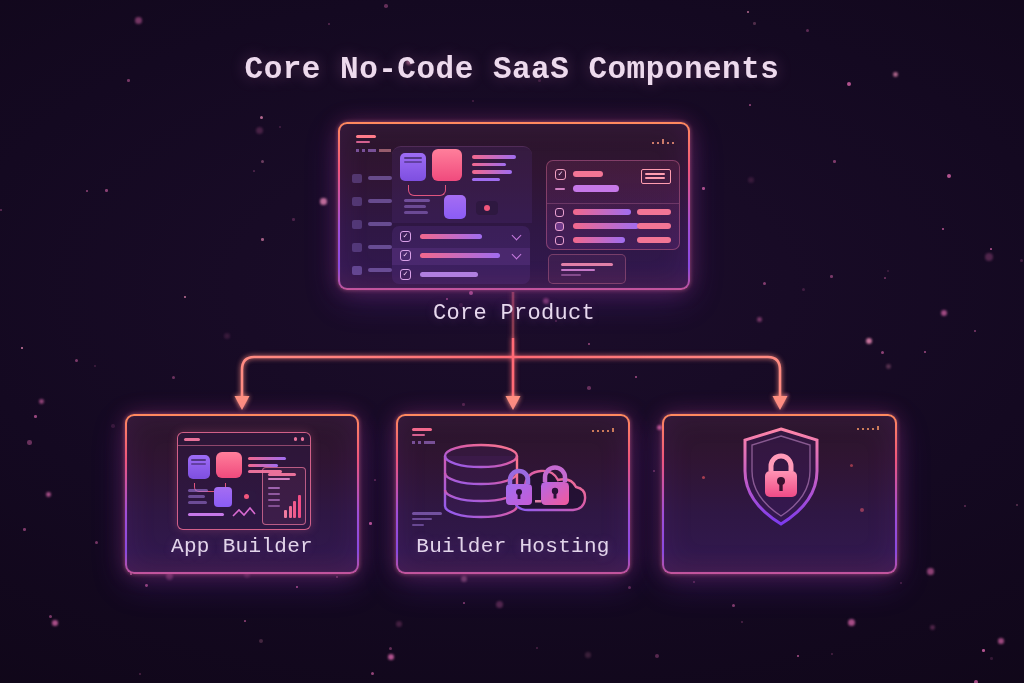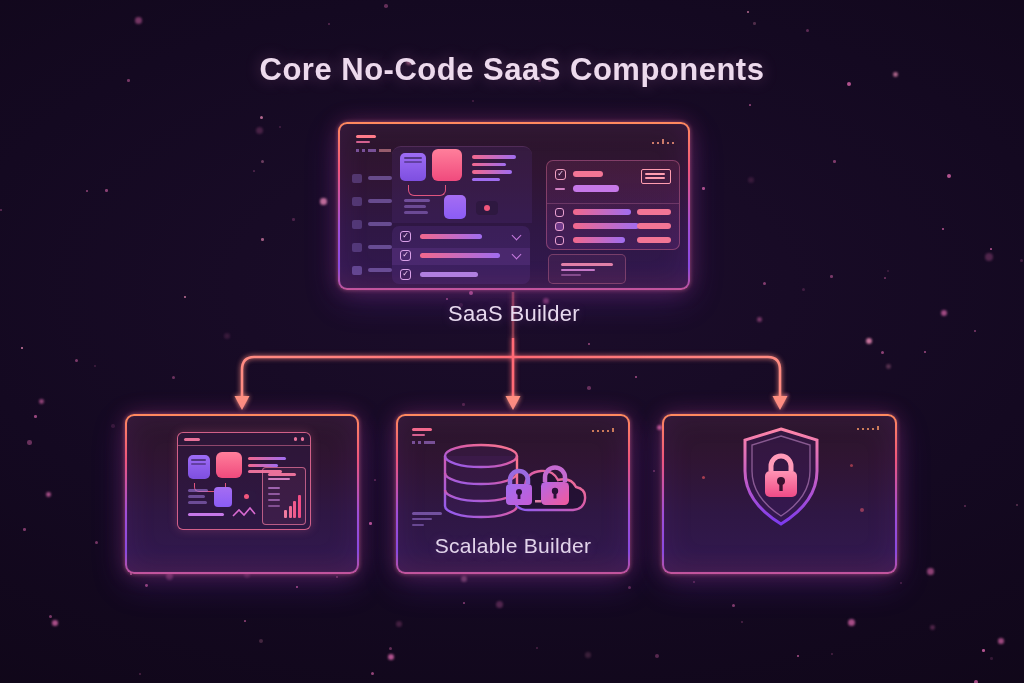--- a/index.html
+++ b/index.html
@@ -1,18 +1,18 @@
 <!DOCTYPE html>
 <html><head>
 <meta charset="utf-8">
 <style>
   html,body{margin:0;padding:0;background:#0b0410;}
   .canvas{position:relative;width:1024px;height:683px;overflow:hidden;
     background:radial-gradient(120% 95% at 50% 42%, #1c0d2b 0%, #140921 45%, #0d0513 100%);
-    font-family:Liberation Sans, sans-serif;}
+    font-family:Liberation Mono, monospace;}
   .stars{position:absolute;inset:0;z-index:0;}
   .star{position:absolute;border-radius:50%;}
   .title{position:absolute;top:52px;left:0;right:0;text-align:center;z-index:3;
     font-size:31px;font-weight:700;color:#eddaed;letter-spacing:.5px;
     text-shadow:0 0 16px rgba(243,154,222,.28);}
   .connectors{position:absolute;inset:0;z-index:1;}
   .neon-box{position:absolute;border-radius:9px;padding:2px;z-index:2;box-sizing:border-box;
     background:linear-gradient(180deg,#ff8a5e 0%,#f0567c 28%,#a04fd8 62%,#8a4ae0 86%,#c4559a 100%);
     box-shadow:0 0 22px rgba(255,90,140,.22), 0 10px 34px rgba(124,58,237,.22), 0 0 4px rgba(255,130,160,.5);}
   .inner{position:relative;width:100%;height:100%;border-radius:7px;overflow:hidden;
@@ -308,21 +308,21 @@
         <div class="ln pk" style="right:8px;top:76px;width:34px;height:6px;"></div>
       </div>
 
       <div class="pane" style="left:208px;top:130px;width:76px;height:28px;border:1px solid rgba(255,140,170,.3);border-radius:5px;background:rgba(160,70,120,.12);">
         <div class="ln" style="left:12px;top:8px;width:52px;height:2.5px;background:#e080a8;"></div>
         <div class="ln" style="left:12px;top:14px;width:34px;height:2px;background:#c678c8;"></div>
         <div class="ln" style="left:12px;top:19px;width:20px;height:2px;background:rgba(200,120,200,.5);"></div>
       </div>
     </div>
   </div>
-  <div class="saas-label">SaaS Builder</div>
+  <div class="saas-label">Core Product</div>
 
   <div class="neon-box b1">
     <div class="inner">
       <div class="win" style="left:50px;top:16px;width:132px;height:96px;">
         <div style="position:absolute;left:0;top:0;width:100%;height:13px;border-bottom:1px solid rgba(240,120,160,.5);box-sizing:border-box;">
           <div class="ln" style="left:6px;top:5px;width:16px;height:2.5px;background:#e8719a;"></div>
           <div class="dot" style="right:6px;top:4px;width:3.5px;height:3.5px;background:#e8719a;"></div>
           <div class="dot" style="right:13px;top:4px;width:3.5px;height:3.5px;background:#e8719a;"></div>
         </div>
         <div class="sq" style="left:10px;top:22px;width:22px;height:24px;border-radius:5px;background:linear-gradient(180deg,#9d6cf5,#7e4fe0);"></div>
@@ -350,20 +350,21 @@
           <div class="ln" style="left:5px;top:19px;width:12px;height:2px;background:rgba(200,130,220,.7);"></div>
           <div class="ln" style="left:5px;top:25px;width:12px;height:2px;background:rgba(200,130,220,.6);"></div>
           <div class="ln" style="left:5px;top:31px;width:12px;height:2px;background:rgba(200,130,220,.6);"></div>
           <div class="ln" style="left:5px;top:37px;width:12px;height:2px;background:rgba(200,130,220,.5);"></div>
           <div class="sq" style="left:21px;bottom:6px;width:3px;height:8px;background:#f07ba0;border-radius:1px;"></div>
           <div class="sq" style="left:25.5px;bottom:6px;width:3px;height:12px;background:#f06a95;border-radius:1px;"></div>
           <div class="sq" style="left:30px;bottom:6px;width:3px;height:17px;background:#f05a8d;border-radius:1px;"></div>
           <div class="sq" style="left:34.5px;bottom:6px;width:3px;height:23px;background:#f24d85;border-radius:1px;"></div>
         </div>
       </div>
+      <div class="node-label">App Builder</div>
     </div>
   </div>
 
   <div class="neon-box b2">
     <div class="inner">
       <div class="ln" style="left:14px;top:12px;width:20px;height:3px;background:#f2688c;"></div>
       <div class="ln" style="left:14px;top:18px;width:13px;height:2px;background:#d4608f;"></div>
       <div class="tinybit" style="left:14px;top:25px;width:3px;height:3px;"></div>
       <div class="tinybit" style="left:20px;top:25px;width:3px;height:3px;"></div>
       <div class="tinybit" style="left:26px;top:25px;width:11px;height:3px;"></div>
@@ -407,21 +408,21 @@
         <g>
           <path d="M109 40 v-4.5 a10 10 0 0 1 20 0 V40" stroke="#c46ad0" stroke-width="4.5" fill="none"></path>
           <rect x="105" y="40" width="28" height="23" rx="4.5" fill="url(#lockG2)"></rect>
           <circle cx="119" cy="49" r="3.2" fill="#2a1038"></circle>
             <rect x="117.5" y="50" width="3" height="6.5" fill="#2a1038"></rect>
         </g>
       </svg>
       <div class="ln" style="left:14px;top:96px;width:30px;height:2.5px;background:rgba(160,120,220,.6);"></div>
       <div class="ln" style="left:14px;top:102px;width:20px;height:2px;background:rgba(160,120,220,.55);"></div>
       <div class="ln" style="left:14px;top:108px;width:12px;height:2px;background:rgba(160,120,220,.5);"></div>
-      <div class="node-label">Scalable Builder</div>
+      <div class="node-label">Builder Hosting</div>
     </div>
   </div>
 
   <div class="neon-box b3">
     <div class="inner">
       <div style="position:absolute;right:16px;top:12px;">
         <span style="position:absolute;right:0;top:-2px;width:2px;height:4px;background:#cc7a5a;"></span>
         <span style="position:absolute;right:5px;top:0;width:2px;height:2px;background:#cc7a5a;"></span>
         <span style="position:absolute;right:10px;top:0;width:2px;height:2px;background:#cc7a5a;"></span>
         <span style="position:absolute;right:15px;top:0;width:2px;height:2px;background:#cc7a5a;"></span>

